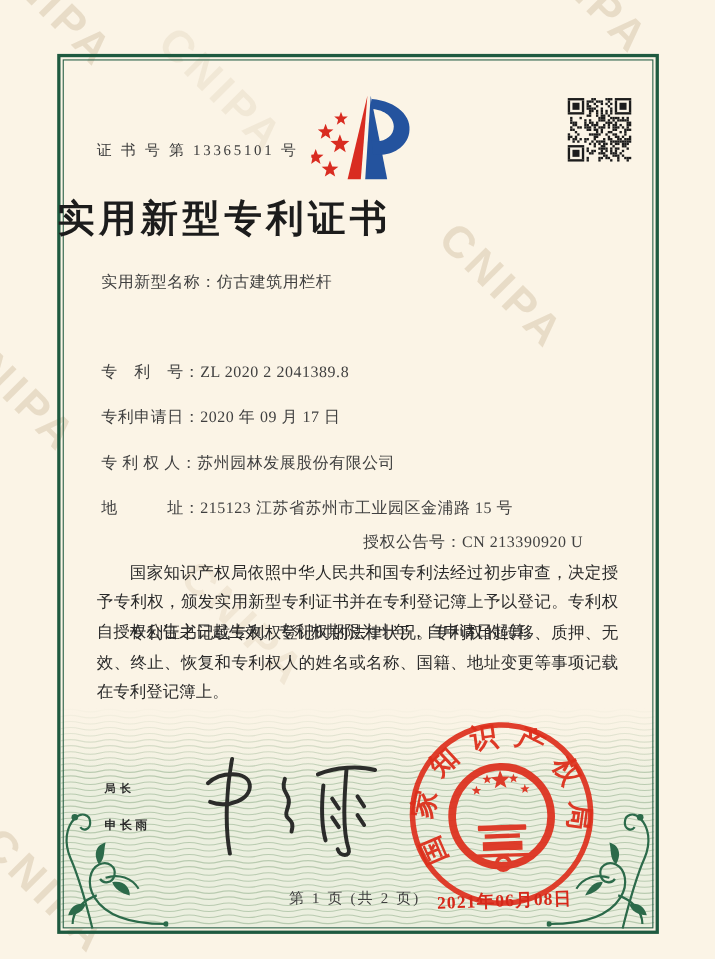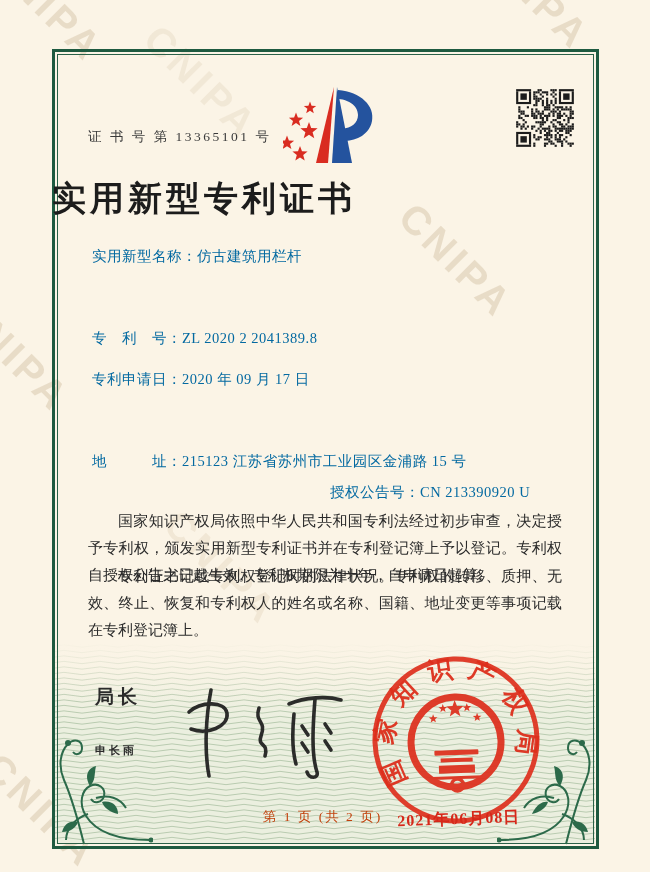--- a/index.html
+++ b/index.html
@@ -13,37 +13,37 @@
   .frame{position:absolute;left:52px;top:49px;width:541px;height:794px;
          border:3px solid #1e5a40;}
   .frame::after{content:"";position:absolute;left:2px;top:2px;right:2px;bottom:2px;
          border:1px solid #2a6148;}
   .certno{position:absolute;left:88px;top:88px;font-size:13.5px;letter-spacing:2.5px;color:#3a3a3a;margin-top:40px;}
   .title{position:absolute;left:52px;top:176px;width:541px;text-align:left;
          font-size:34px;font-weight:bold;letter-spacing:4px;color:#1c1c1c;}
   .logo{position:absolute;left:283px;top:80px;}
   .qr{position:absolute;left:514px;top:87px;}
   
-  .field{position:absolute;font-size:14.5px;color:#0369a1;letter-spacing:.5px;white-space:nowrap;}
+  .field{position:absolute;font-size:14.5px;color:#404040;letter-spacing:.5px;white-space:nowrap;}
   .field .lbl{display:inline-block;min-width:86px;}
   .para{position:absolute;left:88px;width:474px;font-size:15px;line-height:27px;
         color:#2a2a2a;text-align:justify;text-indent:2em;margin:0;}
   
   .band{position:absolute;left:55px;top:642px;width:540px;height:202px;overflow:hidden;
         background:linear-gradient(180deg, rgba(235,240,225,0) 0%, #ebefdf 40%);}
   .band-fade{position:absolute;left:55px;top:642px;width:540px;height:60px;
         background:linear-gradient(180deg,#fbf4e6 0%, rgba(251,244,230,0) 100%);}
-  .sig-title{position:absolute;left:95px;top:684px;font-family:"Liberation Sans","DejaVu Sans",sans-serif;
-        font-weight:bold;font-size:19px;letter-spacing:4px;color:#2b2b2b;}
+  .sig-title{position:absolute;left:95px;top:710px;font-family:"Liberation Sans","DejaVu Sans",sans-serif;
+        font-weight:bold;font-size:10px;letter-spacing:4px;color:#2b2b2b;}
   .sig-name{position:absolute;left:95px;top:743px;font-family:"Liberation Sans","DejaVu Sans",sans-serif;
         font-weight:bold;font-size:11px;letter-spacing:3px;color:#2b2b2b;}
   .signature{position:absolute;left:175px;top:678px;}
   .seal{position:absolute;left:368px;top:652px;transform:rotate(-2deg);}
   .footer{position:absolute;left:52px;top:808px;width:541px;text-align:center;
-        font-size:13.5px;letter-spacing:2px;color:#c2410c;}
+        font-size:13.5px;letter-spacing:2px;color:#404040;}
   .flourish{position:absolute;}
   .fl-br{transform:scaleX(-1);}
 </style>
 </head>
 <body>
 
 <div class="page">
 
   <div class="wm" style="left:-25px;top:-18px">CNIPA</div>
   <div class="wm" style="left:462px;top:-30px">CNIPA</div>
@@ -378,20 +378,23 @@
 
   <div class="field" style="left:92px;top:247px">
     <span class="lbl">实用新型名称：</span><span>仿古建筑用栏杆</span>
   </div>
   <div class="field" style="left:92px;top:329px">
     <span class="lbl">专　利　号：</span><span>ZL 2020 2 2041389.8</span>
   </div>
   <div class="field" style="left:92px;top:370px">
     <span class="lbl">专利申请日：</span><span>2020 年 09 月 17 日</span>
   </div>
+  <div class="field" style="left:92px;top:411px">
+    <span class="lbl">专 利 权 人：</span><span>苏州园林发展股份有限公司</span>
+  </div>
   <div class="field" style="left:92px;top:452px">
     <span class="lbl">地　　　址：</span><span>215123 江苏省苏州市工业园区金浦路 15 号</span>
   </div>
   <div class="field" style="left:330px;top:483px">
     <span class="lbl" style="min-width:0">授权公告号：</span><span>CN 213390920 U</span>
   </div>
 
   <p class="para" style="top:508px">国家知识产权局依照中华人民共和国专利法经过初步审查，决定授予专利权，颁发实用新型专利证书并在专利登记簿上予以登记。专利权自授权公告之日起生效。专利权期限为十年，自申请日起算。</p>
   <p class="para" style="top:563px">专利证书记载专利权登记时的法律状况。专利权的转移、质押、无效、终止、恢复和专利权人的姓名或名称、国籍、地址变更等事项记载在专利登记簿上。</p>
 

